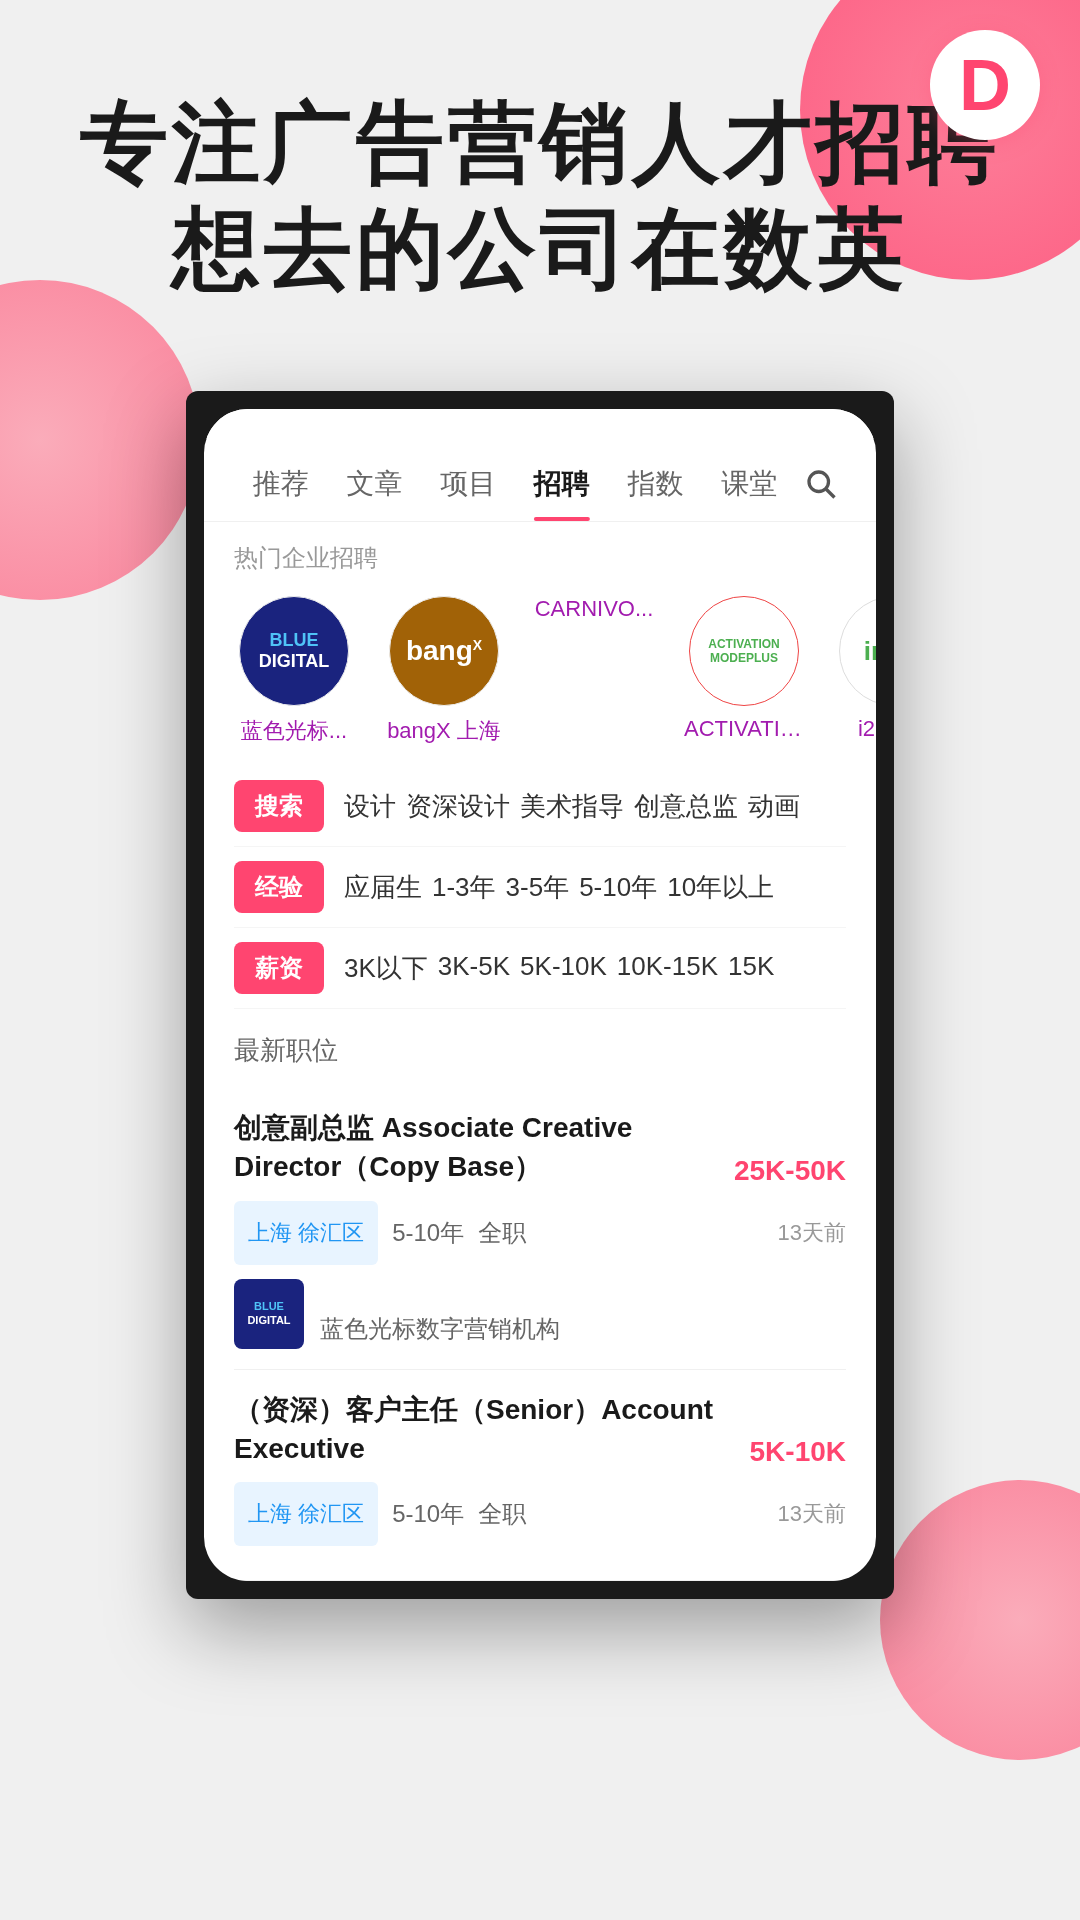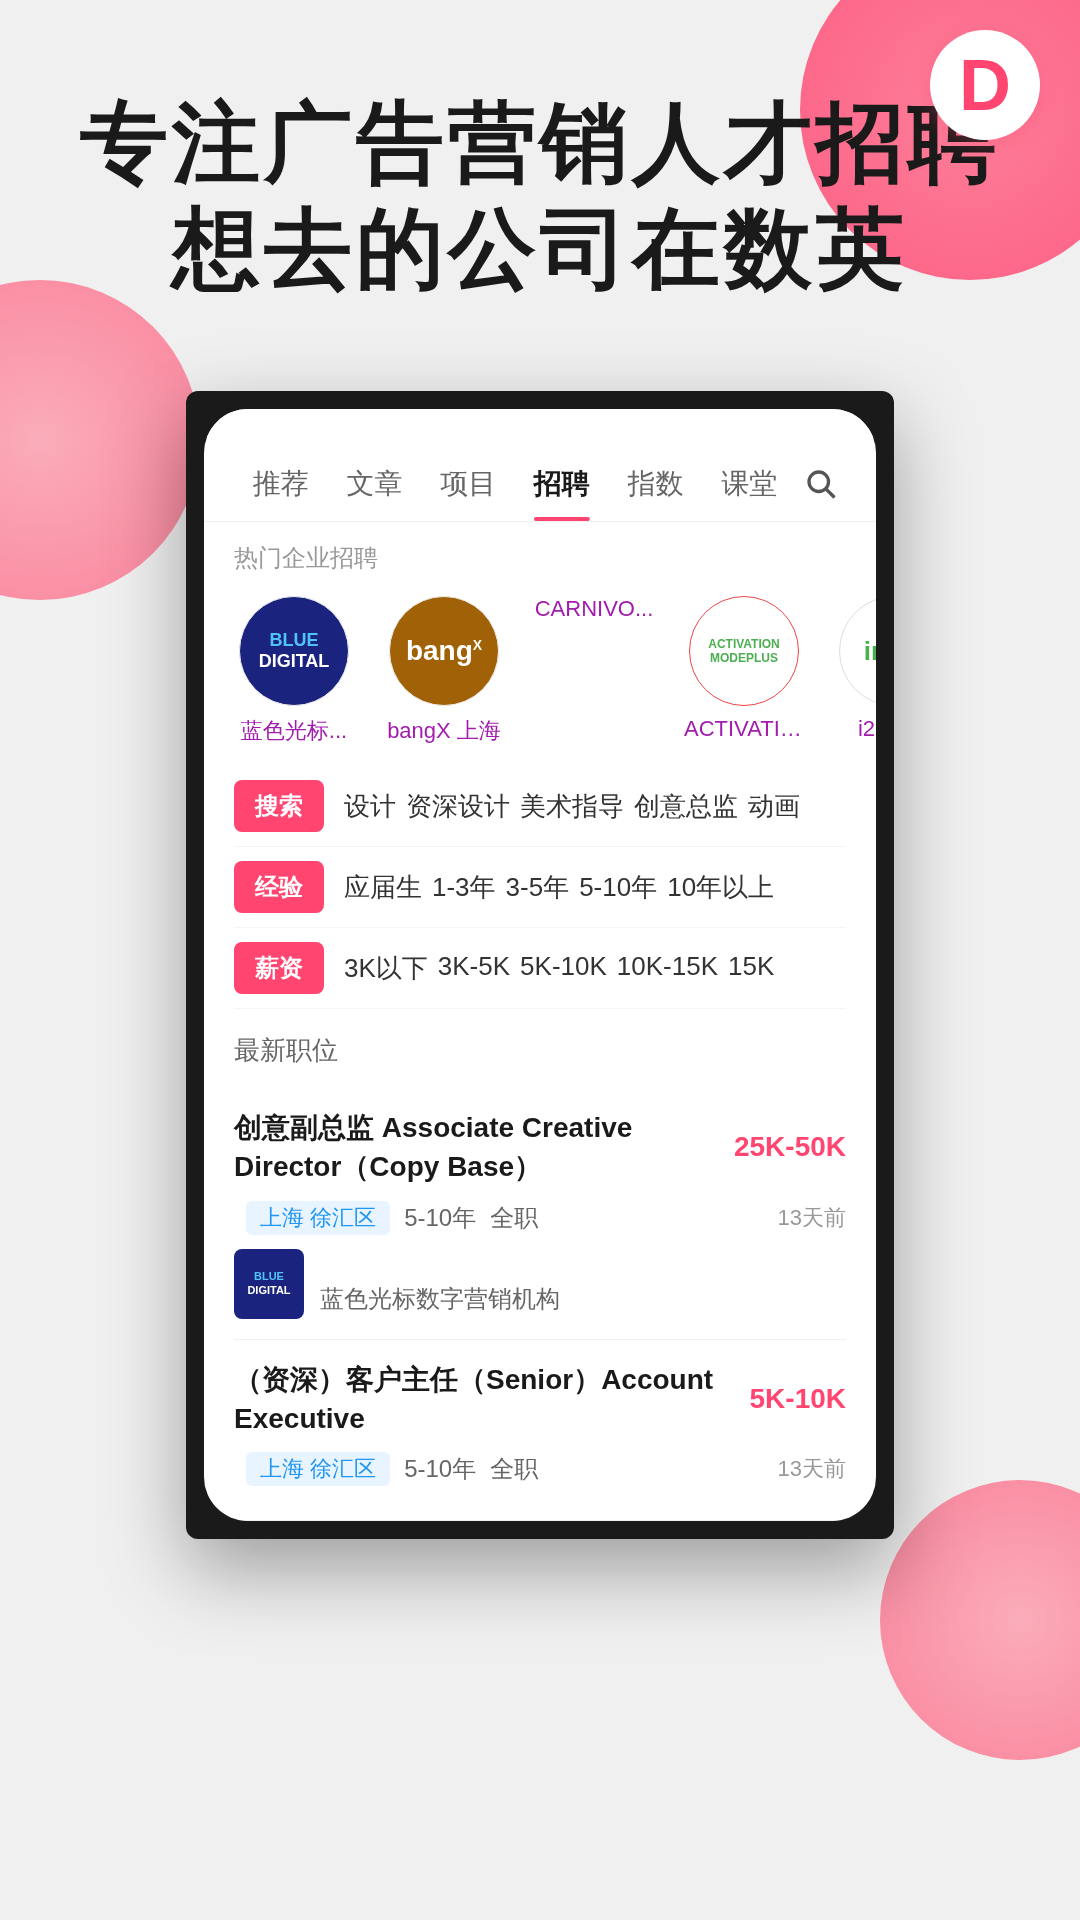--- a/index.html
+++ b/index.html
@@ -298,21 +298,21 @@
     }
 
     
     .job-card {
       border-bottom: 1px solid #f0f0f0;
       padding: 20px 0;
     }
     .job-header {
       display: flex;
       justify-content: space-between;
-      align-items: center;
+      align-items: flex-end;
       margin-bottom: 14px;
     }
     .job-title-text {
       font-size: 28px;
       font-weight: 600;
       color: #1a1a1a;
       flex: 1;
       line-height: 1.4;
       padding-right: 20px;
     }
@@ -325,23 +325,22 @@
     .job-meta {
       display: flex;
       align-items: center;
       gap: 14px;
       margin-bottom: 14px;
     }
     .job-location-tag {
       background: #e8f4ff;
       color: #2196F3;
       border-radius: 6px;
-      padding: 2px 14px;
+      padding: 17px 14px;
       font-size: 22px;
-      margin-left: 12px;
     }
     .job-meta-text {
       font-size: 24px;
       color: #666;
     }
     .job-time {
       margin-left: auto;
       font-size: 22px;
       color: #999;
     }

